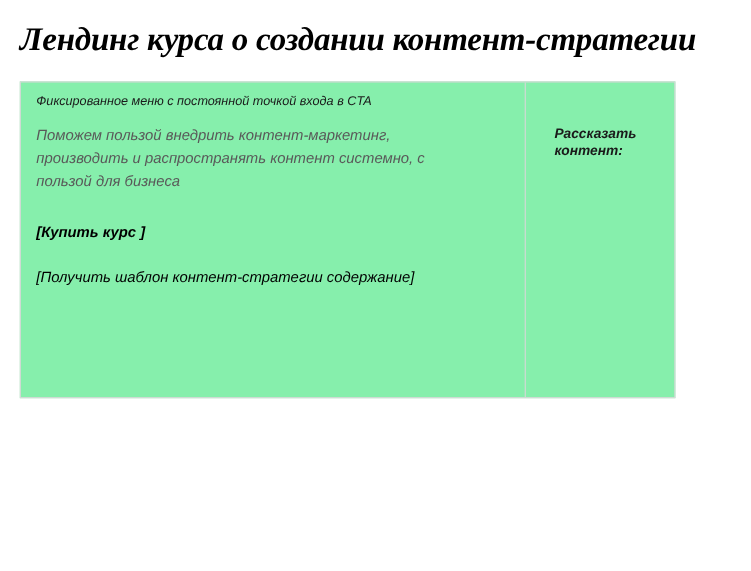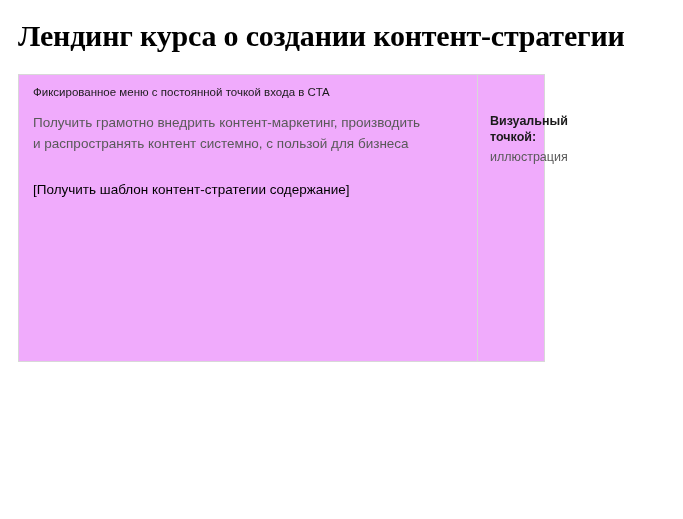--- a/index.html
+++ b/index.html
@@ -11,20 +11,21 @@
     width: 683px;
     height: 519px;
     font-family: "Liberation Sans", sans-serif;
     color: #333333;
     overflow: hidden;
   }
   .page {
     padding: 14px 18px 0 18px;
     box-sizing: border-box;
     width: 683px;
+    font-style: italic;
   }
   .doc-title {
     font-family: "Liberation Serif", serif;
     font-size: 30px;
     font-weight: bold;
     color: #000000;
     line-height: 1.45;
     margin: 0 0 16px 0;
     letter-spacing: -0.2px;
   }
@@ -33,25 +34,26 @@
     line-height: 1.62;
     color: #404040;
     margin: 0 0 26px 0;
     max-width: 600px;
   }
   .intro b {
     color: #1a1a1a;
   }
   .block {
     border: 1px solid #d8d8d8;
-    background: #f0abfc;
+    background: #86efac;
     display: flex;
-    width: 527px;
+    width: 596px;
     min-height: 288px;
     box-sizing: border-box;
+    gap: 14px;
   }
   .block-left {
     flex: 0 0 459px;
     width: 459px;
     box-sizing: border-box;
     padding: 8px 14px 16px 14px;
     border-right: 1px solid #d8d8d8;
   }
   .menu-note {
     font-size: 11.5px;
@@ -111,24 +113,24 @@
 
 <div class="page">
 
   <h1 class="doc-title">Лендинг курса о создании контент-стратегии</h1>
 
 
   <div class="block">
 
     <div class="block-left">
       <p class="menu-note">Фиксированное меню с постоянной точкой входа в CTA</p>
-      <p class="hero-sub">Получить грамотно внедрить контент-маркетинг, производить и распространять контент системно, с пользой для бизнеса</p>
+      <p class="hero-sub">Поможем пользой внедрить контент-маркетинг, производить и распространять контент системно, с пользой для бизнеса</p>
+      <p class="cta-primary">[Купить курс ]</p>
       <p class="cta-secondary">[Получить шаблон контент-стратегии содержание]</p>
     </div>
 
     <div class="block-right">
-      <p class="visual-label">Визуальный точкой:</p>
-      <p class="visual-value">иллюстрация</p>
+      <p class="visual-label">Рассказать контент:</p>
     </div>
 
   </div>
 
 </div>
 
 </body></html>

